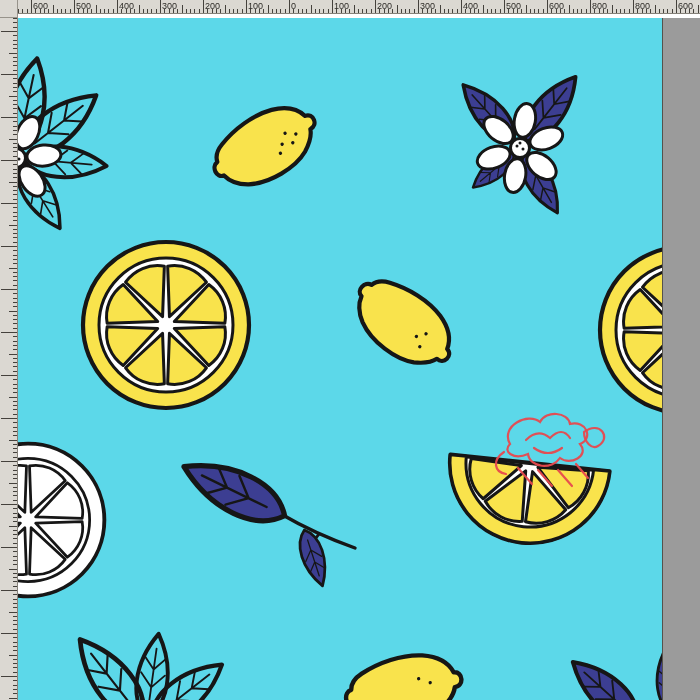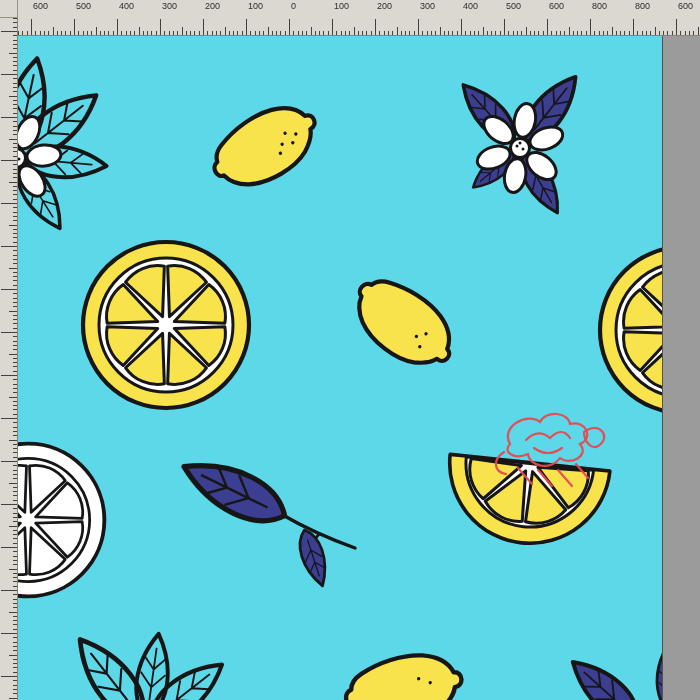--- a/index.html
+++ b/index.html
@@ -5,21 +5,21 @@
   *{margin:0;padding:0;box-sizing:border-box}
   :root{
     --ruler-bg:#dbd8d2; --artboard:#5cd8e9; --pasteboard:#9b9b9b;
     --lemon-yellow:#f9e34c; --navy:#3c3e92; --ink:#161616; --sketch-red:#e7494e;
   }
   html,body{width:700px;height:700px;overflow:hidden;background:#fff;
     font-family:"Liberation Sans",sans-serif}
   .app{position:relative;width:700px;height:700px;background:#fff}
   .ruler-corner{position:absolute;left:0;top:0;width:18px;height:18px;
     background:var(--ruler-bg);border-right:1px solid #97938b;border-bottom:1px solid #97938b;z-index:3}
-  .ruler-h{position:absolute;left:18px;top:0;width:682px;height:36px;
+  .ruler-h{position:absolute;left:18px;top:0;width:682px;height:14px;
     background:var(--ruler-bg);border-bottom:1px solid #86827a;overflow:hidden;z-index:2}
   .ruler-v{position:absolute;left:0;top:18px;width:18px;height:682px;
     background:var(--ruler-bg);border-right:1px solid #86827a;overflow:hidden;z-index:2}
   .tick,.tick-v{display:block;position:absolute;background:#44413c}
   .tick{bottom:0;width:1px}
   .tick-v{right:0;height:1px}
   .ruler-label{position:absolute;top:1px;font-size:9px;color:#2e2c28;white-space:nowrap}
   .canvas-area{position:absolute;left:18px;top:18px;width:682px;height:682px}
   svg{display:block}
   .ink-s{stroke:var(--ink);stroke-linejoin:round;stroke-linecap:round}

